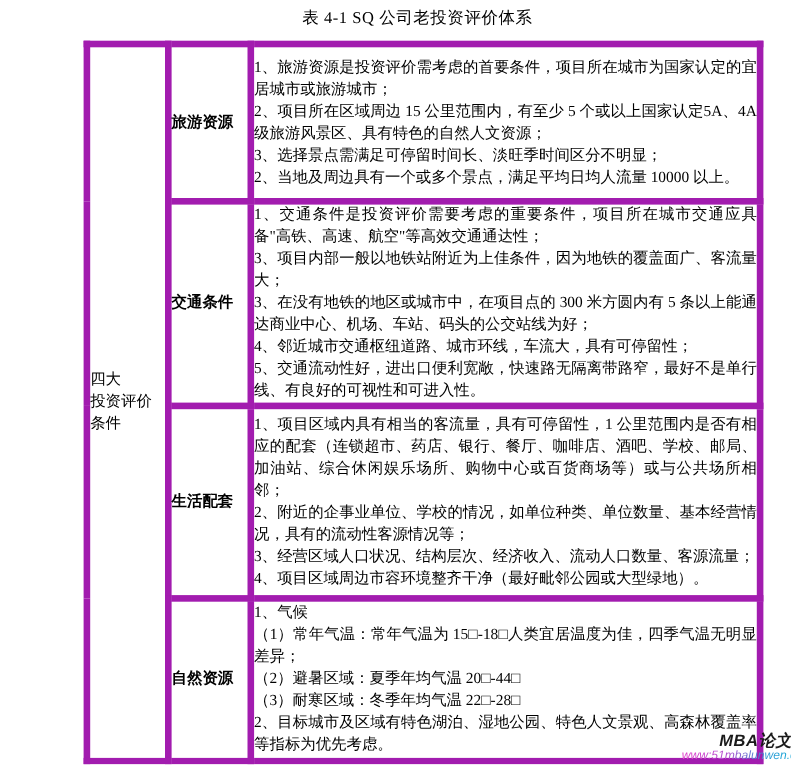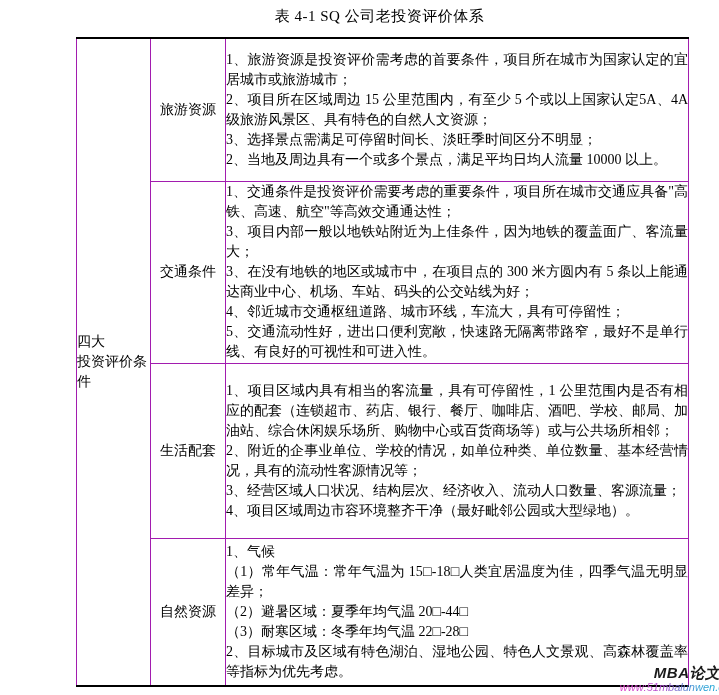--- a/index.html
+++ b/index.html
@@ -29,39 +29,40 @@
   table.eval {
     position: absolute;
     left: 56px;
     top: 37px;
     width: 612px;
     border-collapse: collapse;
     table-layout: fixed;
     background: #ffffff;
   }
   table.eval td {
-    border: 1px solid #a21caf;
+    border: 6px solid #a21caf;
     vertical-align: middle;
     font-size: 14px;
     line-height: 20px;
     padding: 0;
   }
   table.eval tr.r1 { height: 143px; }
   table.eval tr.r2 { height: 182px; }
   table.eval tr.r3 { height: 175px; }
   table.eval tr.r4 { height: 148px; }
   table.eval { border-top: 2px solid #000; border-bottom: 2px solid #000; }
   td.merged {
     text-align: left;
     vertical-align: middle;
     padding: 0 2px;
   }
   td.cat {
-    text-align: center;
+    text-align: left;
     vertical-align: middle;
+    font-weight: bold;
   }
   td.desc {
     vertical-align: top;
     padding: 2px 3px 2px 5px;
     text-align: justify;
   }
   td.desc p {
     margin: 0;
     padding: 0;
   }

